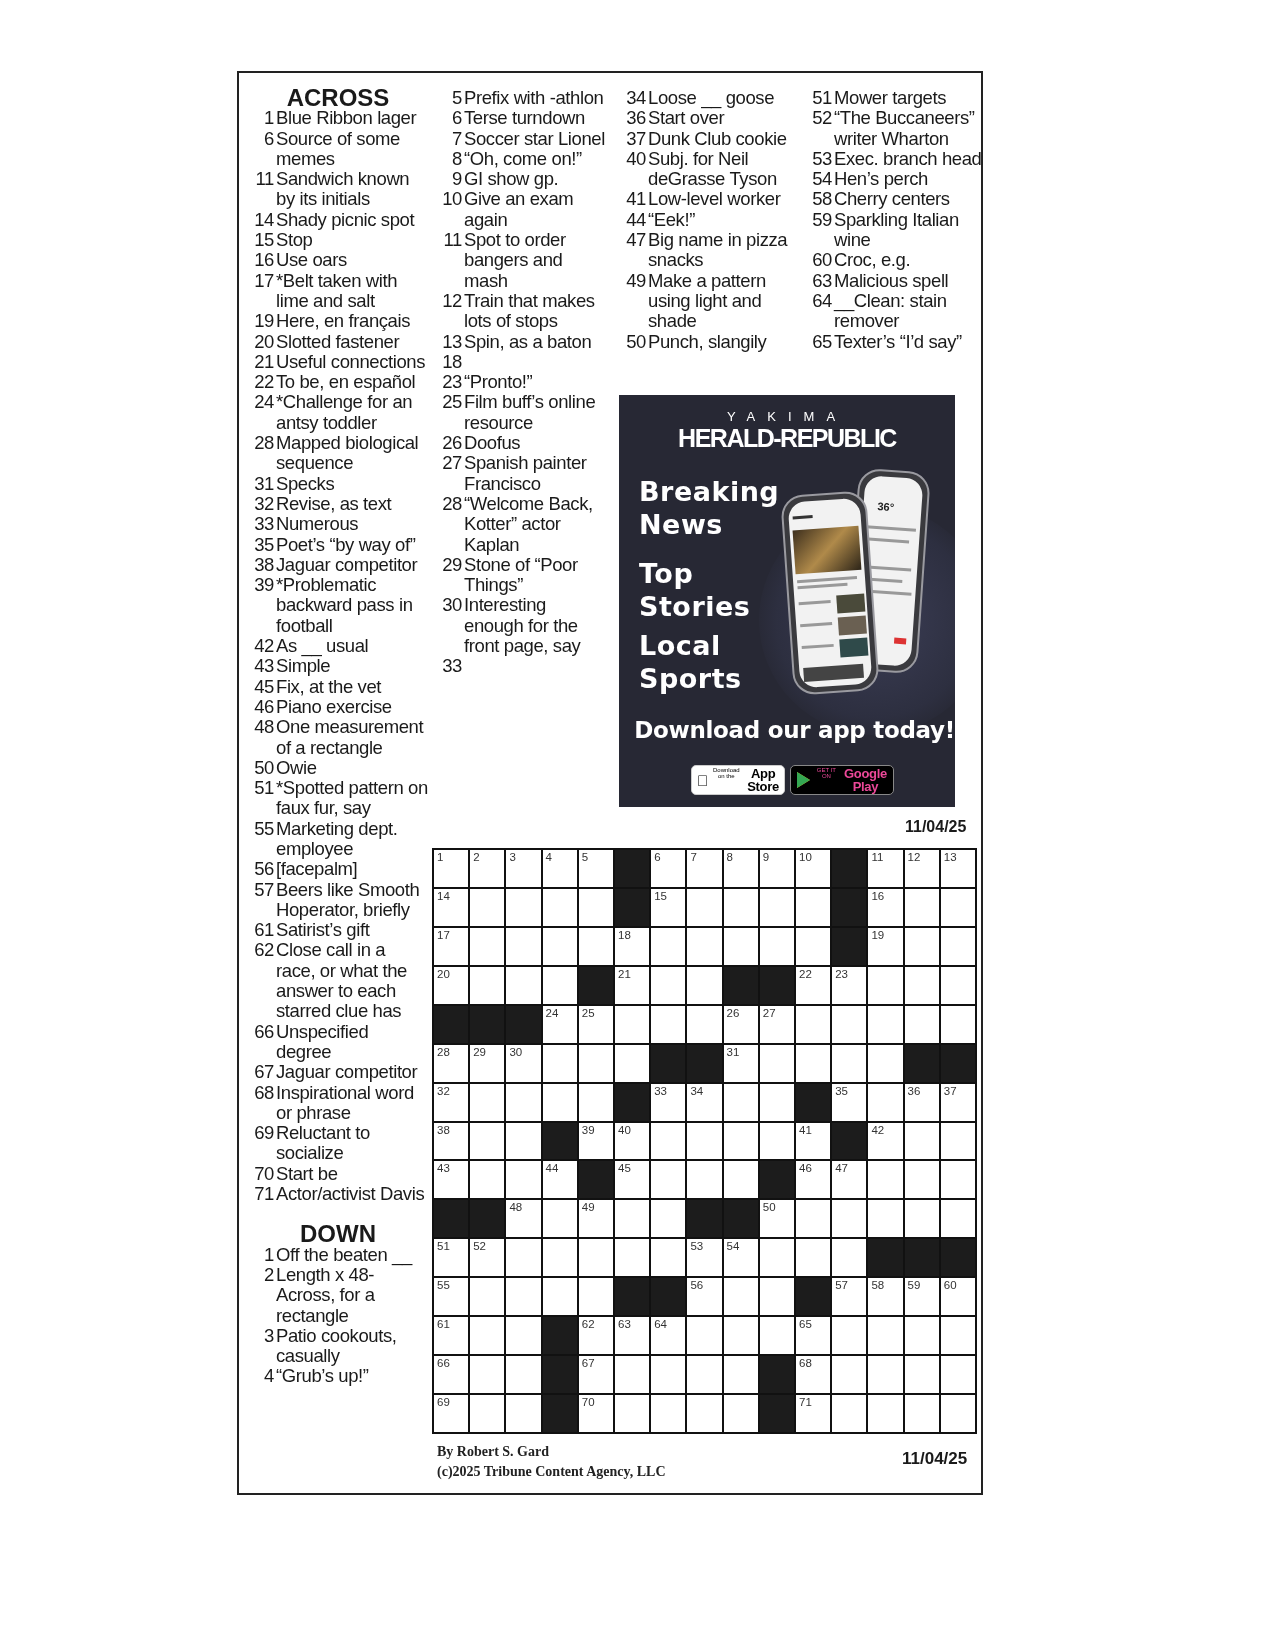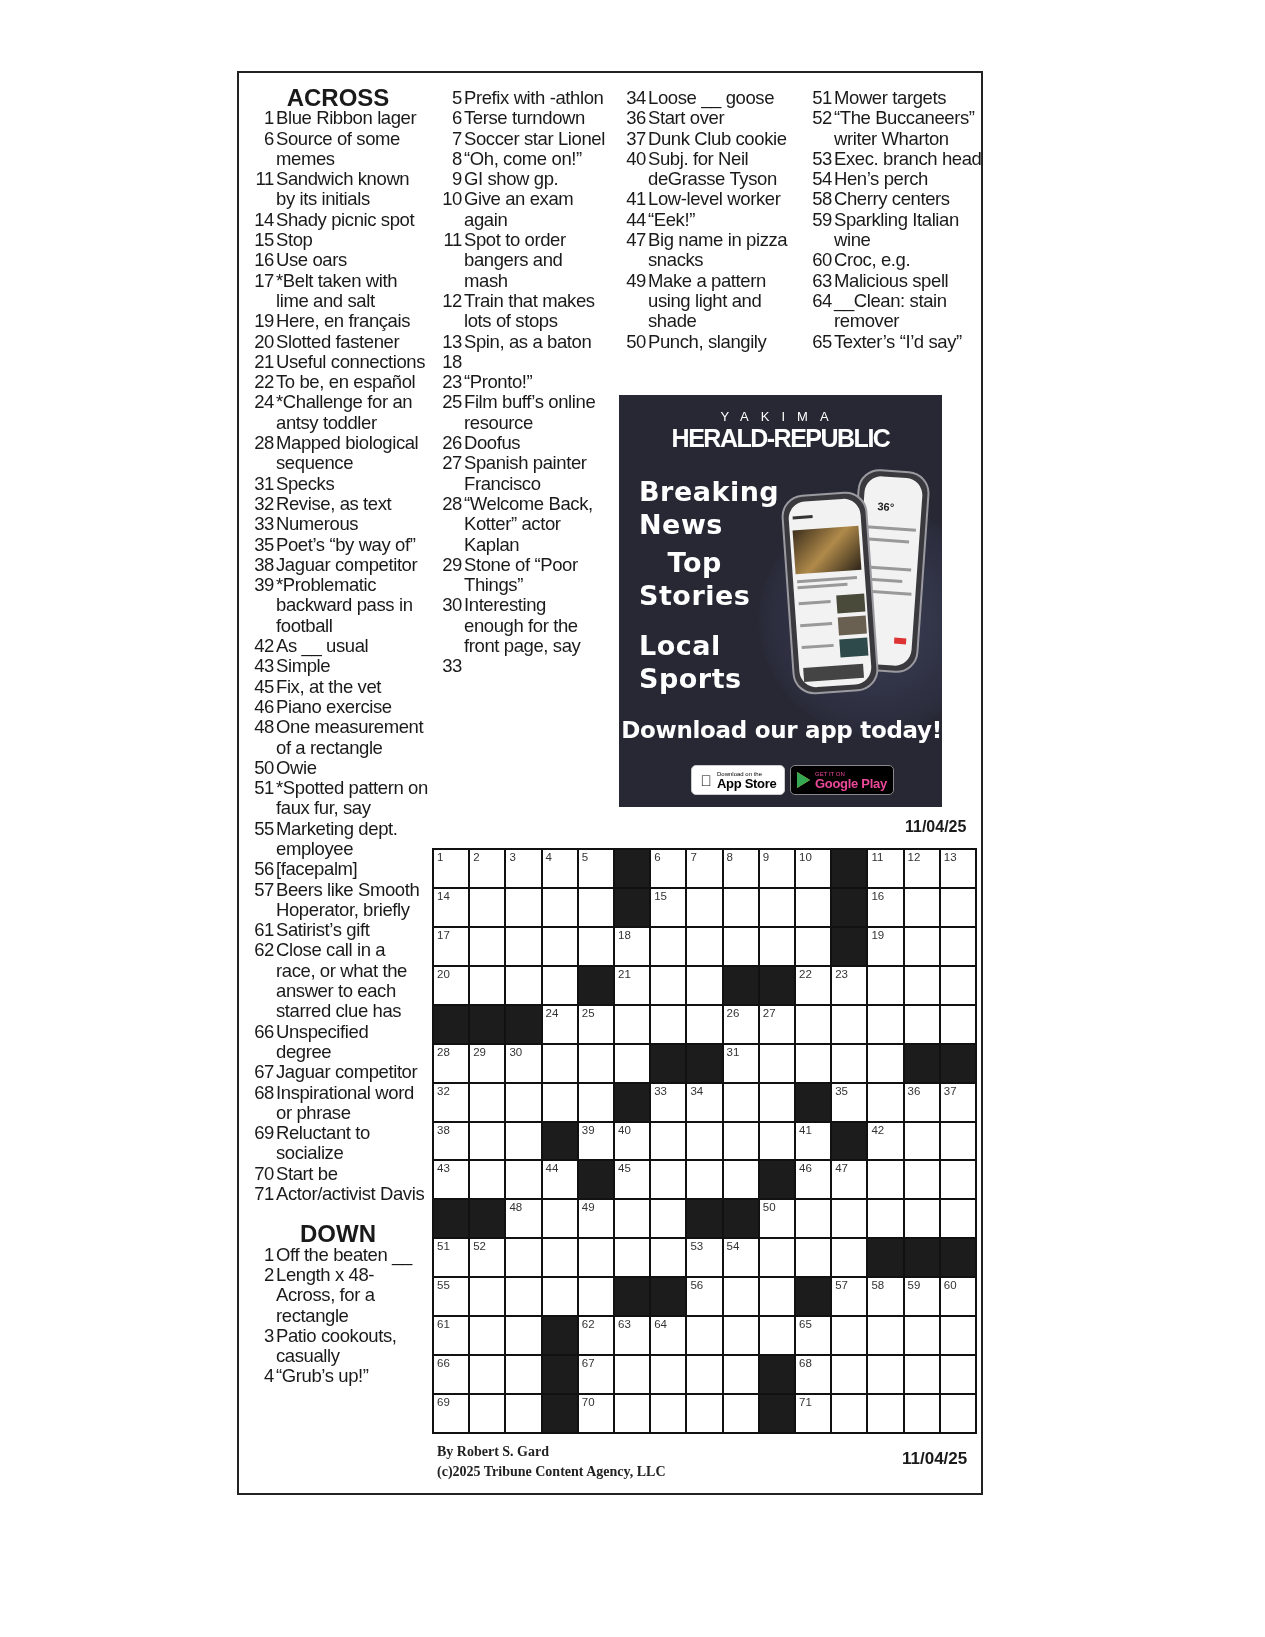--- a/index.html
+++ b/index.html
@@ -9,39 +9,39 @@
   .col1 { left: 248px; top: 88px; width: 180px; }
   .col2 { left: 436px; top: 88px; width: 172px; }
   .col3 { left: 620px; top: 88px; width: 180px; }
   .col4 { left: 806px; top: 88px; width: 176px; }
   .sec-title { font-weight: bold; text-align: center; font-size: 24px; letter-spacing: 0; }
   .clue { display: flex; }
   .clue .num { flex: 0 0 auto; width: 26px; text-align: right; padding-right: 2px; }
   .clue .txt { flex: 1 1 auto; }
   .gap { height: 20px; }
 
-  .ad { position: absolute; left: 619px; top: 395px; width: 323px; height: 412px; background: #272834; color: #fff; overflow: hidden; }
+  .ad { position: absolute; left: 619px; top: 395px; width: 323px; height: 412px; background: #272834; color: #fff; overflow: hidden; padding-left: 13px; }
   .ad .city { position: absolute; left: 0; right: 0; top: 14px; text-align: center; font-size: 13px; letter-spacing: 12px; font-weight: normal; }
   .ad .brand { position: absolute; left: 0; right: 0; top: 29px; text-align: center; font-size: 25px; font-weight: bold; letter-spacing: -1.5px; }
   .ad .feat { position: absolute; left: 20px; font-size: 27px; font-weight: bold; line-height: 33px; font-family: "DejaVu Sans", sans-serif; letter-spacing: 0.5px; }
-  .ad .f1 { top: 80px; } .ad .f2 { top: 151px; text-align: center; } .ad .f3 { top: 234px; }
+  .ad .f1 { top: 80px; } .ad .f2 { top: 162px; } .ad .f3 { top: 234px; }
   .ad .glow { position: absolute; left: 140px; top: 110px; width: 230px; height: 230px; border-radius: 50%; background: radial-gradient(circle, #3c3e56 0%, #2d2f40 60%, #272834 75%); }
   .phone { position: absolute; border-radius: 22px; background: #3a3a3e; border: 2px solid #9a9aa0; }
   .phone .scr { position: absolute; left: 5px; top: 5px; right: 5px; bottom: 5px; border-radius: 17px; background: #f2f2f2; overflow: hidden; }
   .ph-back { left: 233px; top: 75px; width: 68px; height: 198px; transform: rotate(4deg); }
   .ph-front { left: 168px; top: 98px; width: 82px; height: 196px; transform: rotate(-4deg); }
   .ph-img { position: absolute; left: 3px; right: 3px; top: 28px; height: 44px; background: linear-gradient(135deg, #3d2f1d, #b08a4a 50%, #2c2418); }
   .ph-line { position: absolute; left: 4px; height: 3px; background: #999; }
   .temp { position: absolute; left: 14px; top: 24px; font-size: 11px; font-weight: bold; color: #222; }
   .ad .cta { position: absolute; left: 0; right: 0; top: 322px; text-align: right; font-size: 23px; font-weight: bold; font-family: "DejaVu Sans", sans-serif; letter-spacing: -0.3px; }
   .badge { position: absolute; top: 370px; height: 30px; border-radius: 5px; display: flex; align-items: center; box-sizing: border-box; }
   .badge.apple { left: 72px; width: 94px; background: #ffffff; color: #000; border: 1px solid #ccc; }
   .badge.google { left: 171px; width: 104px; background: #000; color: #ec4899; border: 1px solid #888; }
   .badge .ico { width: 22px; text-align: center; font-size: 15px; margin-left: 3px; }
-  .badge .bt { display: flex; flex-direction: column; line-height: 1; }
+  .badge .bt { display: flex; flex-direction: row; line-height: 1; text-align: center; }
   .badge .small { font-size: 6px; }
   .badge .big { font-size: 13px; font-weight: bold; letter-spacing: -0.3px; }
   .play-tri { width: 0; height: 0; border-top: 8px solid transparent; border-bottom: 8px solid transparent; border-left: 13px solid #34a853; margin: 0 5px 0 6px; filter: drop-shadow(0 0 0 #fbbc04); }
 
   .date-top { position: absolute; left: 905px; top: 818px; font-size: 16px; font-weight: bold; }
   .grid { position: absolute; left: 432px; top: 848px; width: 545px; height: 586px; border: 2px solid #111; box-sizing: border-box; display: grid; grid-template-columns: repeat(15, 1fr); grid-template-rows: repeat(15, 1fr); background: #111; gap: 2px; }
   .cell { background: #fff; position: relative; }
   .cell.blk { background: #1c1c1c; }
   .cell .n { position: absolute; left: 3px; top: 1px; font-size: 11.5px; color: #333; }
 

